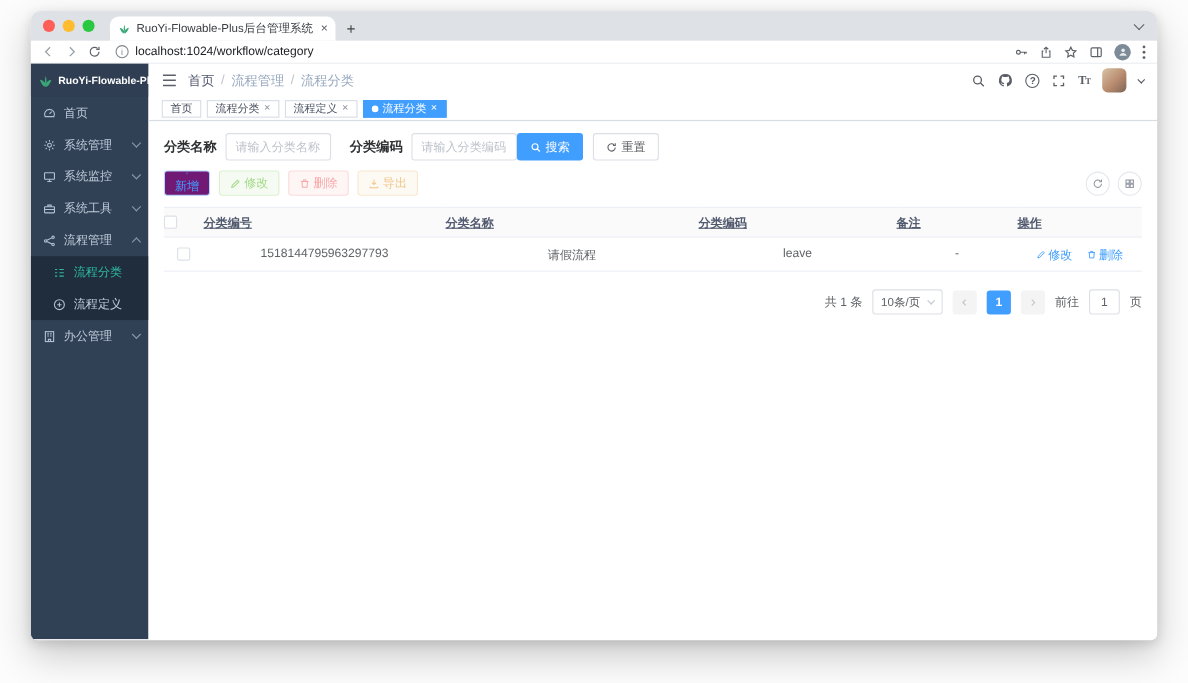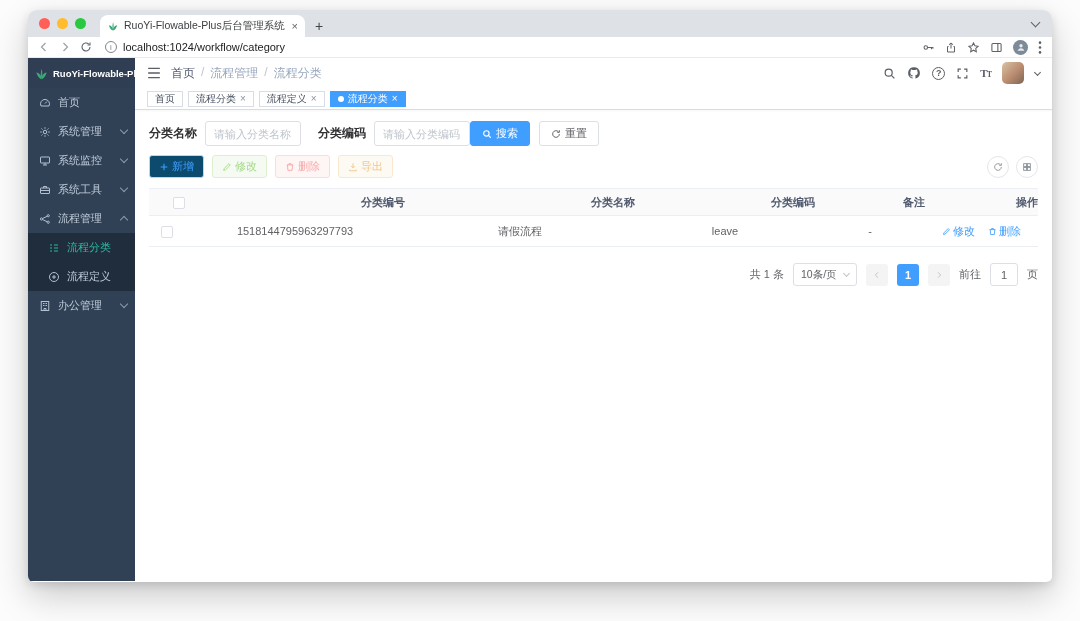--- a/index.html
+++ b/index.html
@@ -76,29 +76,29 @@
   .form-label { font-size:12px; font-weight:bold; color:#303133; margin-right:8px; }
   .form-label.second { margin-left:17px; }
   .text-input { width:96px; height:25px; border:1px solid #dcdfe6; border-radius:3px; padding:0 8px; font-size:11px; color:#606266; font-family:inherit; }
   .text-input::placeholder { color:#bfc4cc; }
   .btn { height:25px; display:inline-flex; align-items:center; gap:4px; padding:0 11px; border-radius:3px; font-size:11px; cursor:pointer; border:1px solid transparent; }
   .btn-search { background:#409eff; border-color:#409eff; color:#fff; }
   .btn-reset { margin-left:9px; background:#fff; border-color:#dcdfe6; color:#606266; }
 
   .action-row { display:flex; align-items:center; gap:8px; margin-bottom:10px; }
   .btn-sm { height:23px; padding:0 9px; font-size:11px; display:inline-flex; align-items:center; gap:3px; border-radius:3px; border:1px solid; cursor:pointer; }
-  .btn-add { color:#409eff; background:#0c4a6e; border-color:#b3d8ff; }
+  .btn-add { color:#409eff; background:#701a75; border-color:#b3d8ff;flex-direction:column; }
   .btn-edit { color:#67c23a; background:#f0f9eb; border-color:#c2e7b0; opacity:.6; }
   .btn-del { color:#f56c6c; background:#fef0f0; border-color:#fbc4c4; opacity:.6; }
   .btn-exp { color:#e6a23c; background:#fdf6ec; border-color:#f5dab1; opacity:.6;text-align:center; }
   .circle-tools { margin-left:auto; display:flex; gap:7px; }
   .circle-btn { width:22px; height:22px; border-radius:50%; border:1px solid #e3e6eb; background:#fff; color:#8a9099; display:flex; align-items:center; justify-content:center; cursor:pointer; }
 
   table.grid { width:100%; border-collapse:collapse; font-size:11px; table-layout:fixed; }
-  .grid th { height:27px; background:#fafafa; color:#515a6e; font-weight:bold; border-bottom:1px solid #ebeef5; border-top:1px solid #ebeef5; text-align:right; }
+  .grid th { height:27px; background:#fafafa; color:#515a6e; font-weight:bold; border-bottom:1px solid #ebeef5; border-top:1px solid #ebeef5; text-align:left;text-decoration:underline; }
   .grid td { height:31px; color:#606266; border-bottom:1px solid #ebeef5; text-align:center; }
   .checkbox { display:inline-block; width:12px; height:12px; border:1px solid #dcdfe6; border-radius:2px; background:#fff; vertical-align:middle; cursor:pointer; }
   .op-link { color:#409eff; cursor:pointer; display:inline-flex; align-items:center; gap:2px; margin:0 5px; }
 
   .pagination { display:flex; align-items:center; justify-content:flex-end; gap:9px; margin-top:16px; font-size:11px; color:#606266; }
   .page-size { width:64px; height:23px; border:1px solid #dcdfe6; border-radius:3px; display:flex; align-items:center; justify-content:space-between; padding:4px 7px; color:#606266; font-size:10.5px; cursor:pointer; }
   .sel-caret { width:5px; height:5px; border-right:1.2px solid #c0c4cc; border-bottom:1.2px solid #c0c4cc; transform:rotate(45deg); margin-top:-2px; }
   .pg-btn { width:22px; height:22px; border-radius:3px; background:#f4f4f5; color:#c0c4cc; display:flex; align-items:center; justify-content:center; cursor:pointer; }
   .pg-cur { width:22px; height:22px; border-radius:3px; background:#409eff; color:#fff; display:flex; align-items:center; justify-content:center; font-weight:bold; cursor:pointer; }
   .goto-input { width:28px; height:23px; border:1px solid #dcdfe6; border-radius:3px; text-align:center; font-size:11px; color:#606266; font-family:inherit; }

